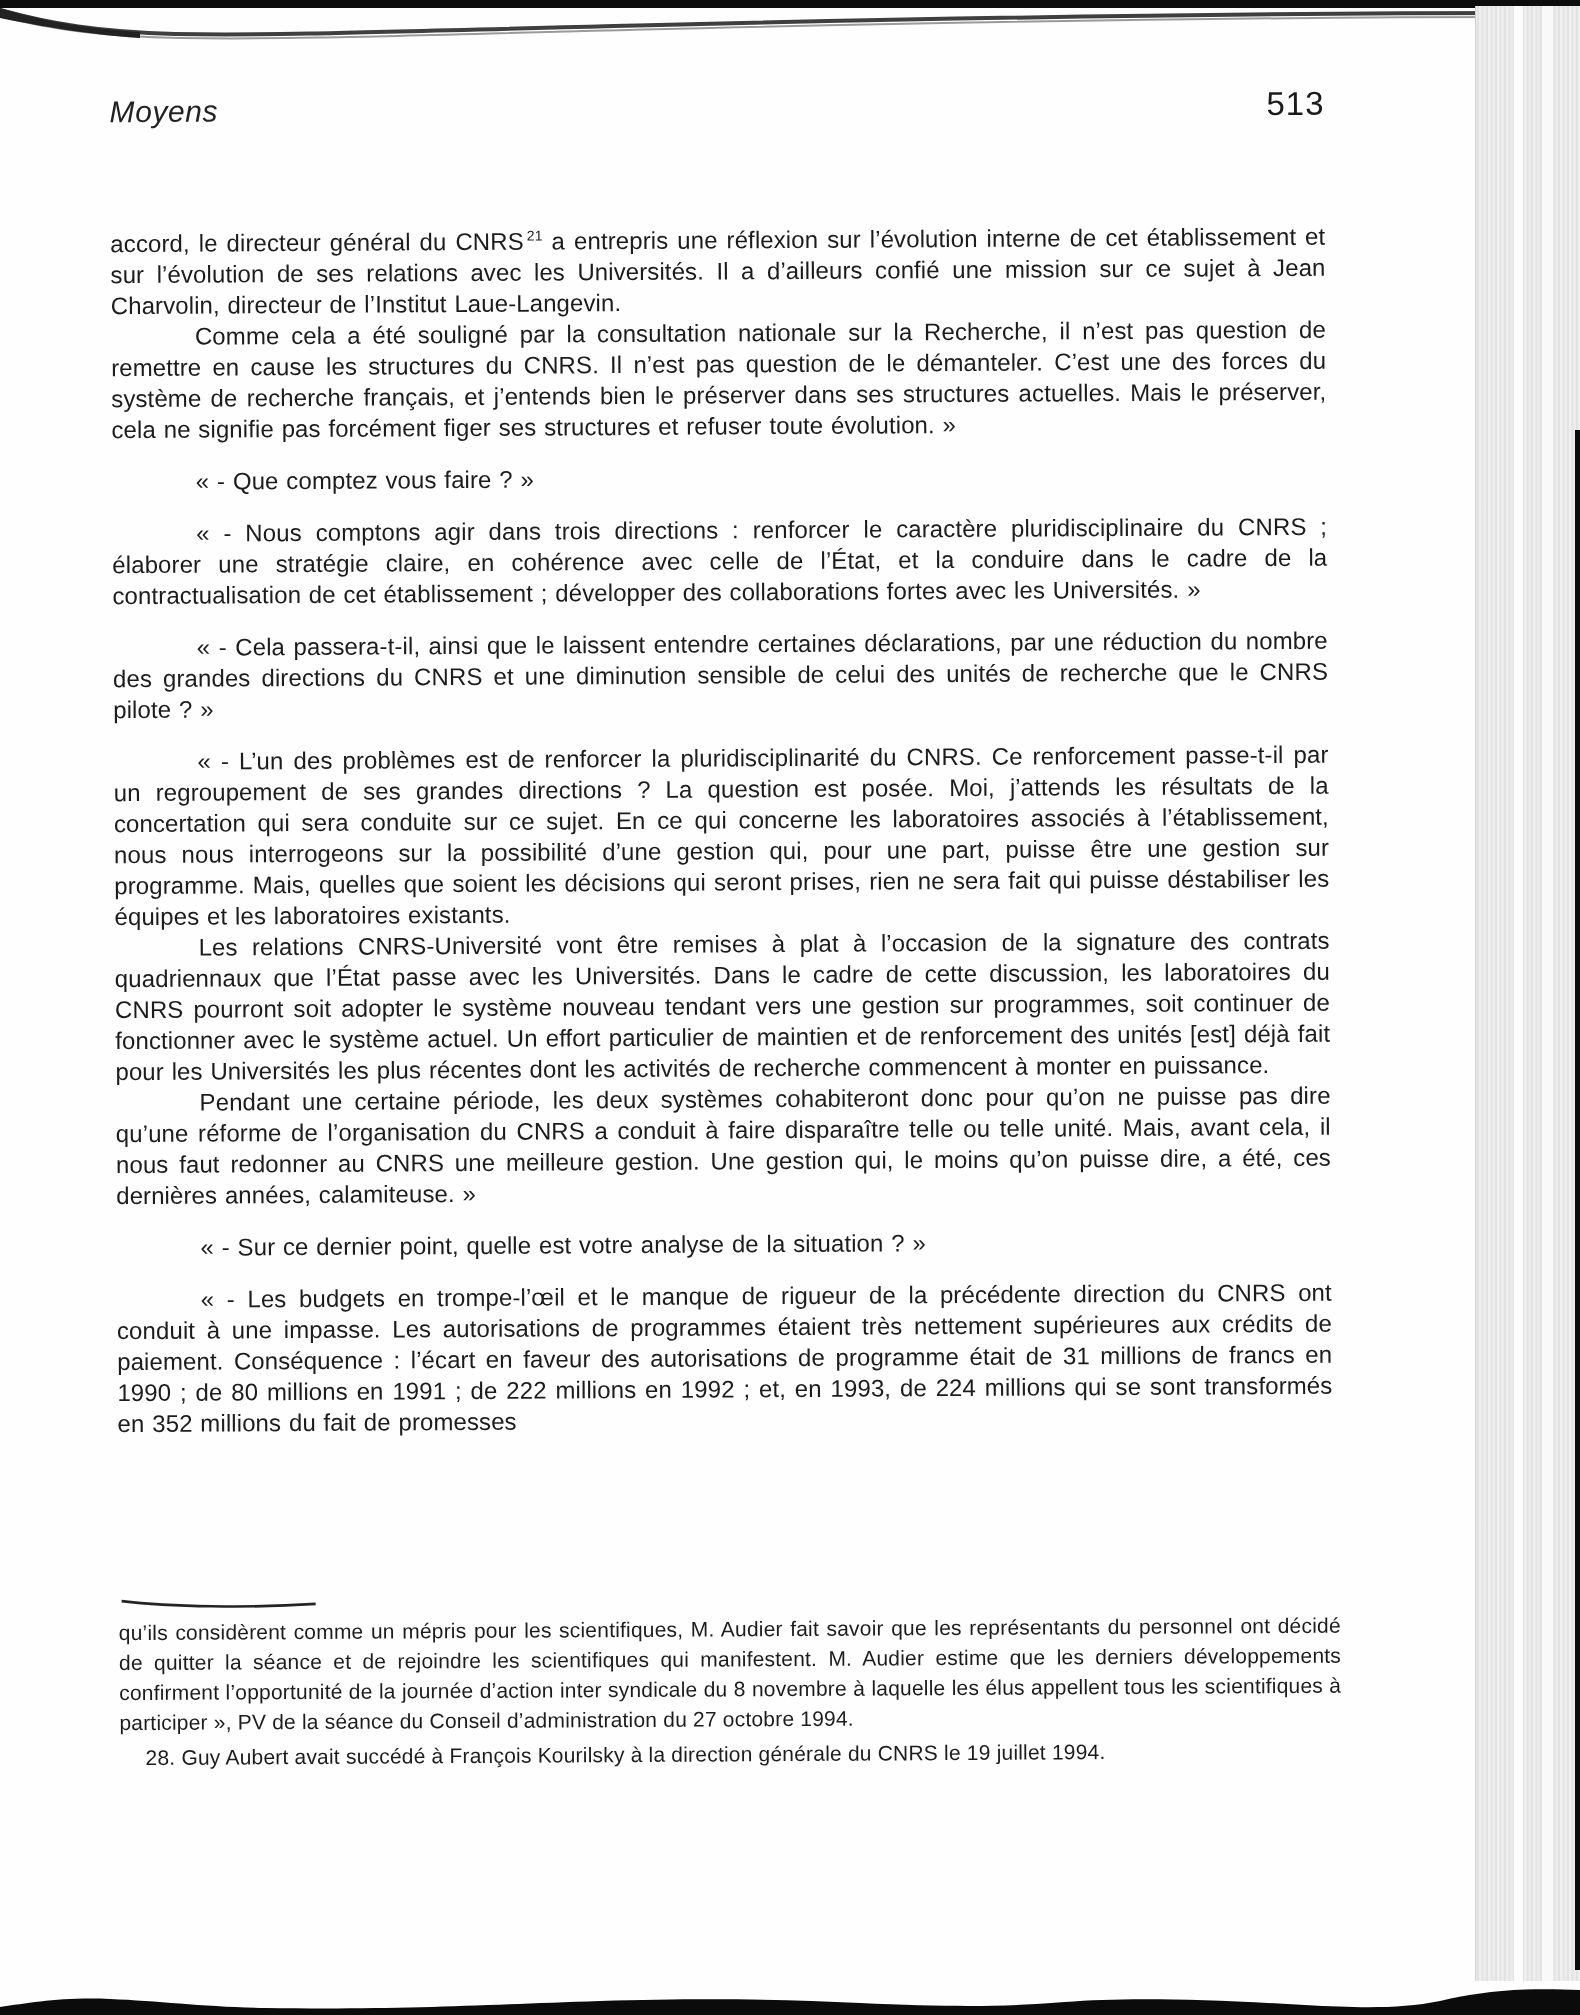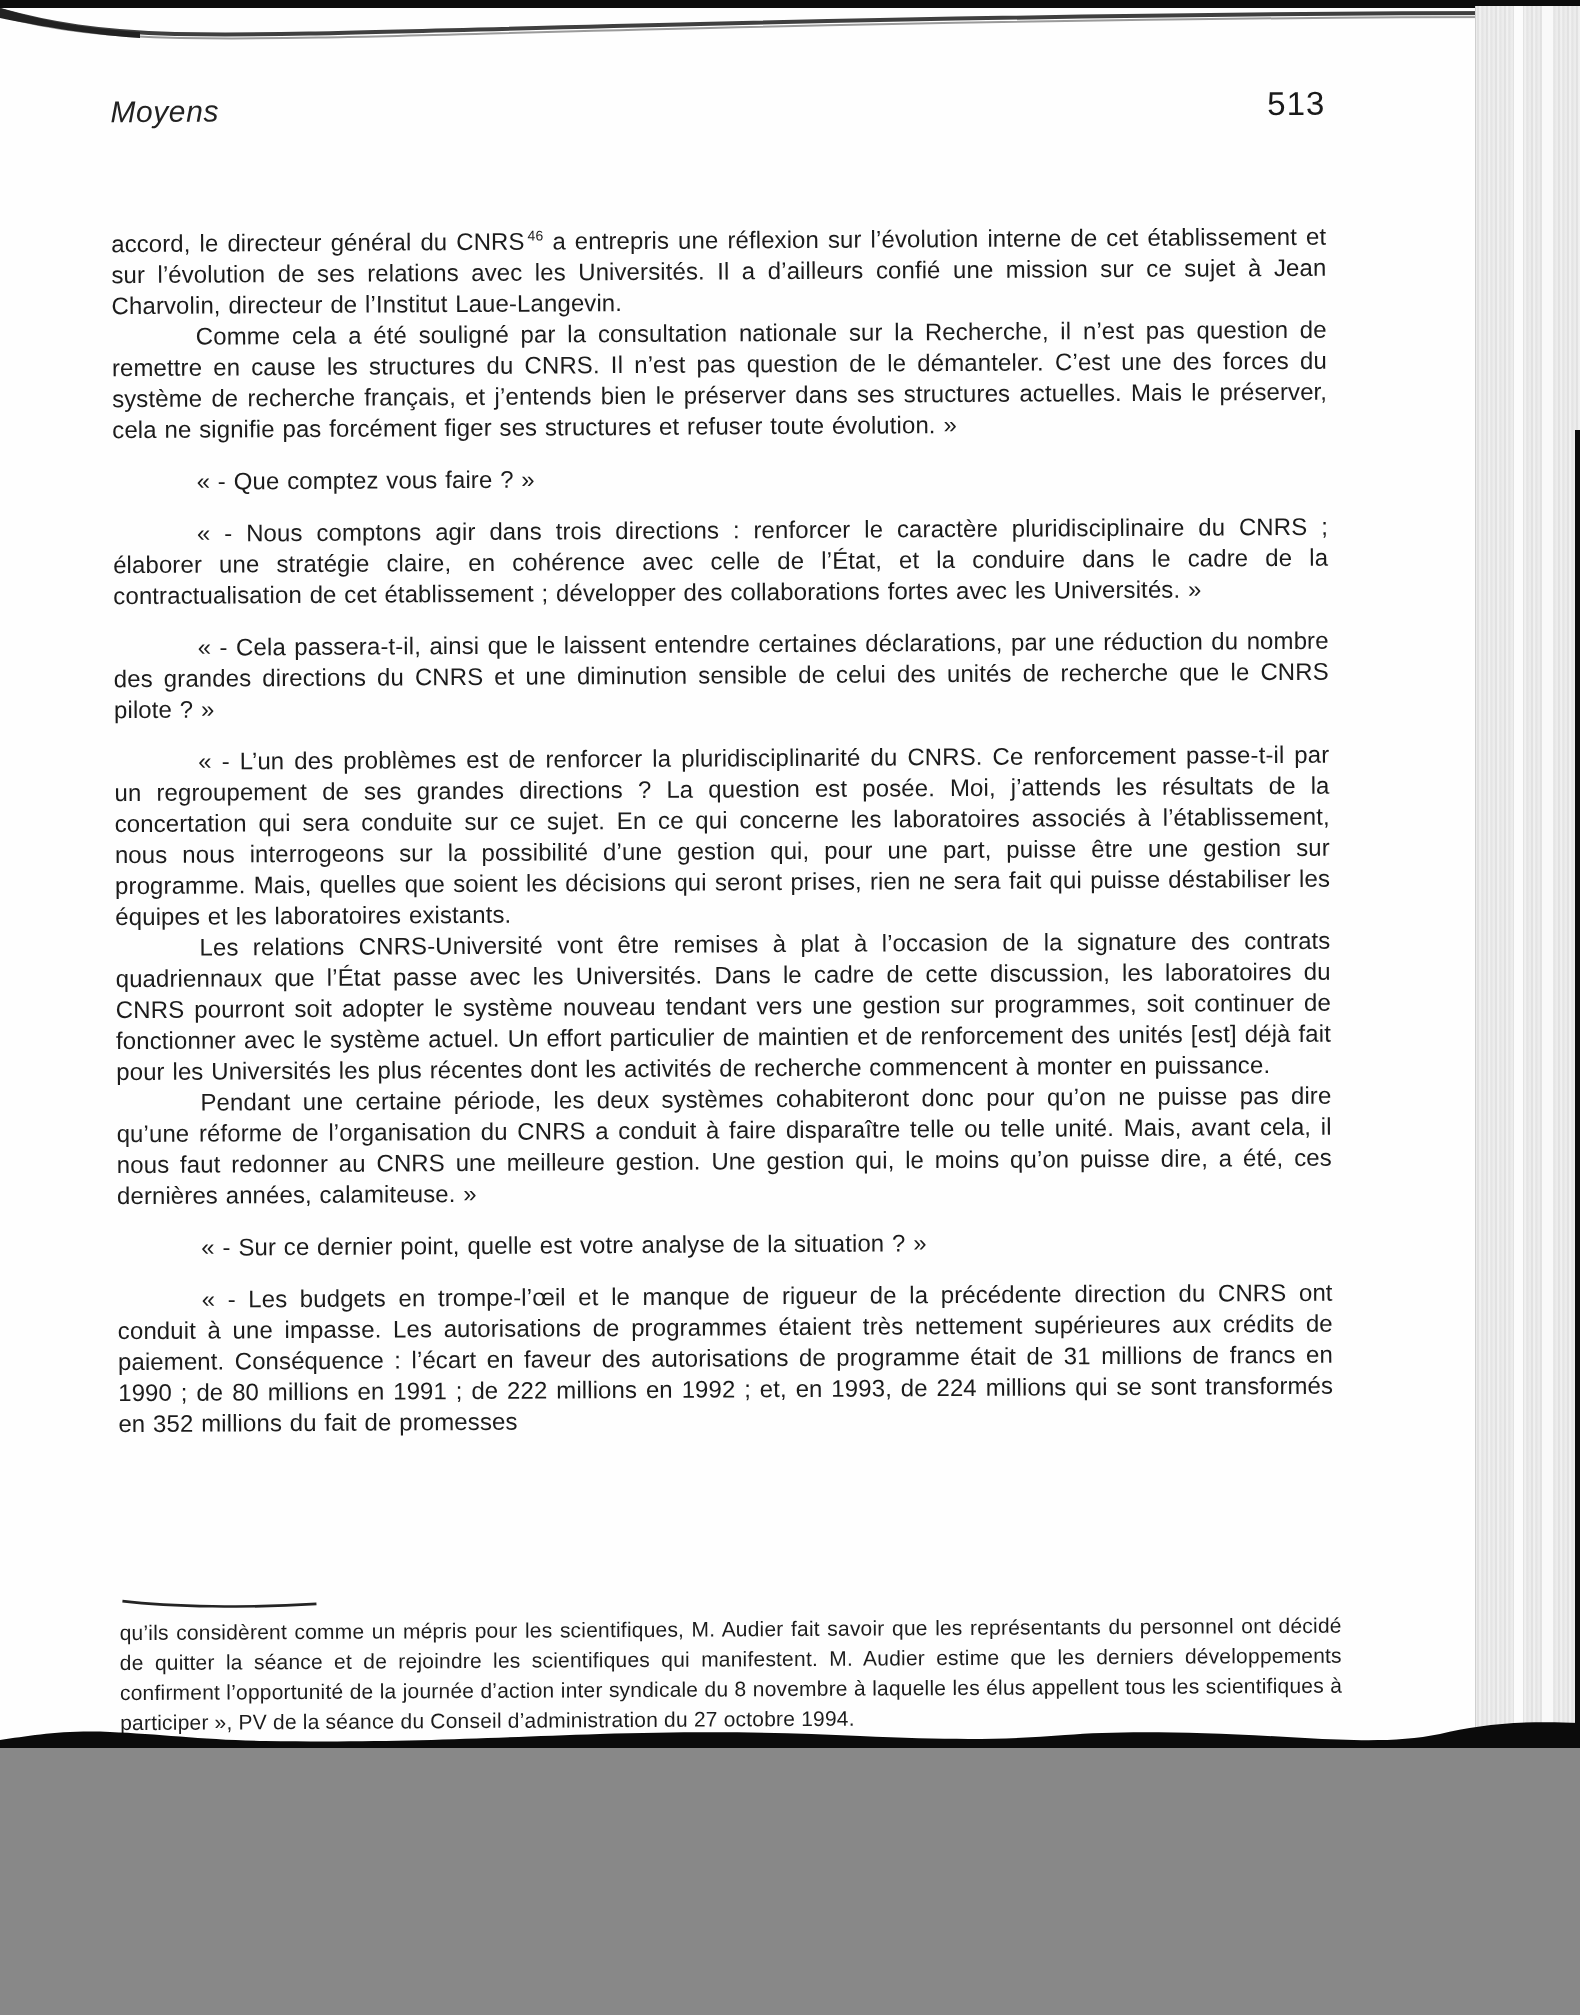--- a/index.html
+++ b/index.html
@@ -1,18 +1,18 @@
 <!DOCTYPE html>
 <html lang="fr"><head>
 <meta charset="utf-8">
 <style>
   html,body{margin:0;padding:0;background:#888;}
   .page{
     position:relative;
-    width:1580px;height:1748px;
+    width:1580px;height:2015px;
     background:#fefefe;
     overflow:hidden;
     font-family:"Liberation Sans","DejaVu Sans",sans-serif;
     color:#1d1d1d;
   }
   
   .top-edge{position:absolute;top:0;left:0;width:1580px;height:60px;}
   .right-edge{
     position:absolute;top:6px;right:0;width:104px;height:1975px;
     background:
@@ -75,21 +75,21 @@
   <div class="right-black"></div>
 
   <div class="scan-rotate">
 
     <div class="running-header">
       <span class="section-title">Moyens</span>
       <span class="page-number">513</span>
     </div>
 
     <div class="body-text">
-      <p><span>accord, le directeur général du CNRS</span><sup class="fn-ref">46</sup><span> a entrepris une réflexion sur l’évolution interne de cet établissement et sur l’évolution de ses relations avec les Universités. Il a d’ailleurs confié une mission sur ce sujet à Jean Charvolin, directeur de l’Institut Laue-Langevin.</span></p>
+      <p><span>accord, le directeur général du CNRS</span><sup class="fn-ref">21</sup><span> a entrepris une réflexion sur l’évolution interne de cet établissement et sur l’évolution de ses relations avec les Universités. Il a d’ailleurs confié une mission sur ce sujet à Jean Charvolin, directeur de l’Institut Laue-Langevin.</span></p>
       <p class="indent">Comme cela a été souligné par la consultation nationale sur la Recherche, il n’est pas question de remettre en cause les structures du CNRS. Il n’est pas question de le démanteler. C’est une des forces du système de recherche français, et j’entends bien le préserver dans ses structures actuelles. Mais le préserver, cela ne signifie pas forcément figer ses structures et refuser toute évolution. »</p>
       <p class="indent gap">« - Que comptez vous faire ? »</p>
       <p class="indent gap">« - Nous comptons agir dans trois directions : renforcer le caractère pluridisciplinaire du CNRS ; élaborer une stratégie claire, en cohérence avec celle de l’État, et la conduire dans le cadre de la contractualisation de cet établissement ; développer des collaborations fortes avec les Universités. »</p>
       <p class="indent gap">« - Cela passera-t-il, ainsi que le laissent entendre certaines déclarations, par une réduction du nombre des grandes directions du CNRS et une diminution sensible de celui des unités de recherche que le CNRS pilote ? »</p>
       <p class="indent gap">« - L’un des problèmes est de renforcer la pluridisciplinarité du CNRS. Ce renforcement passe-t-il par un regroupement de ses grandes directions ? La question est posée. Moi, j’attends les résultats de la concertation qui sera conduite sur ce sujet. En ce qui concerne les laboratoires associés à l’établissement, nous nous interrogeons sur la possibilité d’une gestion qui, pour une part, puisse être une gestion sur programme. Mais, quelles que soient les décisions qui seront prises, rien ne sera fait qui puisse déstabiliser les équipes et les laboratoires existants.</p>
       <p class="indent">Les relations CNRS-Université vont être remises à plat à l’occasion de la signature des contrats quadriennaux que l’État passe avec les Universités. Dans le cadre de cette discussion, les laboratoires du CNRS pourront soit adopter le système nouveau tendant vers une gestion sur programmes, soit continuer de fonctionner avec le système actuel. Un effort particulier de maintien et de renforcement des unités [est] déjà fait pour les Universités les plus récentes dont les activités de recherche commencent à monter en puissance.</p>
       <p class="indent">Pendant une certaine période, les deux systèmes cohabiteront donc pour qu’on ne puisse pas dire qu’une réforme de l’organisation du CNRS a conduit à faire disparaître telle ou telle unité. Mais, avant cela, il nous faut redonner au CNRS une meilleure gestion. Une gestion qui, le moins qu’on puisse dire, a été, ces dernières années, calamiteuse. »</p>
       <p class="indent gap">« - Sur ce dernier point, quelle est votre analyse de la situation ? »</p>
       <p class="indent gap">« - Les budgets en trompe-l’œil et le manque de rigueur de la précédente direction du CNRS ont conduit à une impasse. Les autorisations de programmes étaient très nettement supérieures aux crédits de paiement. Conséquence : l’écart en faveur des autorisations de programme était de 31 millions de francs en 1990 ; de 80 millions en 1991 ; de 222 millions en 1992 ; et, en 1993, de 224 millions qui se sont transformés en 352 millions du fait de promesses</p>
     </div>

